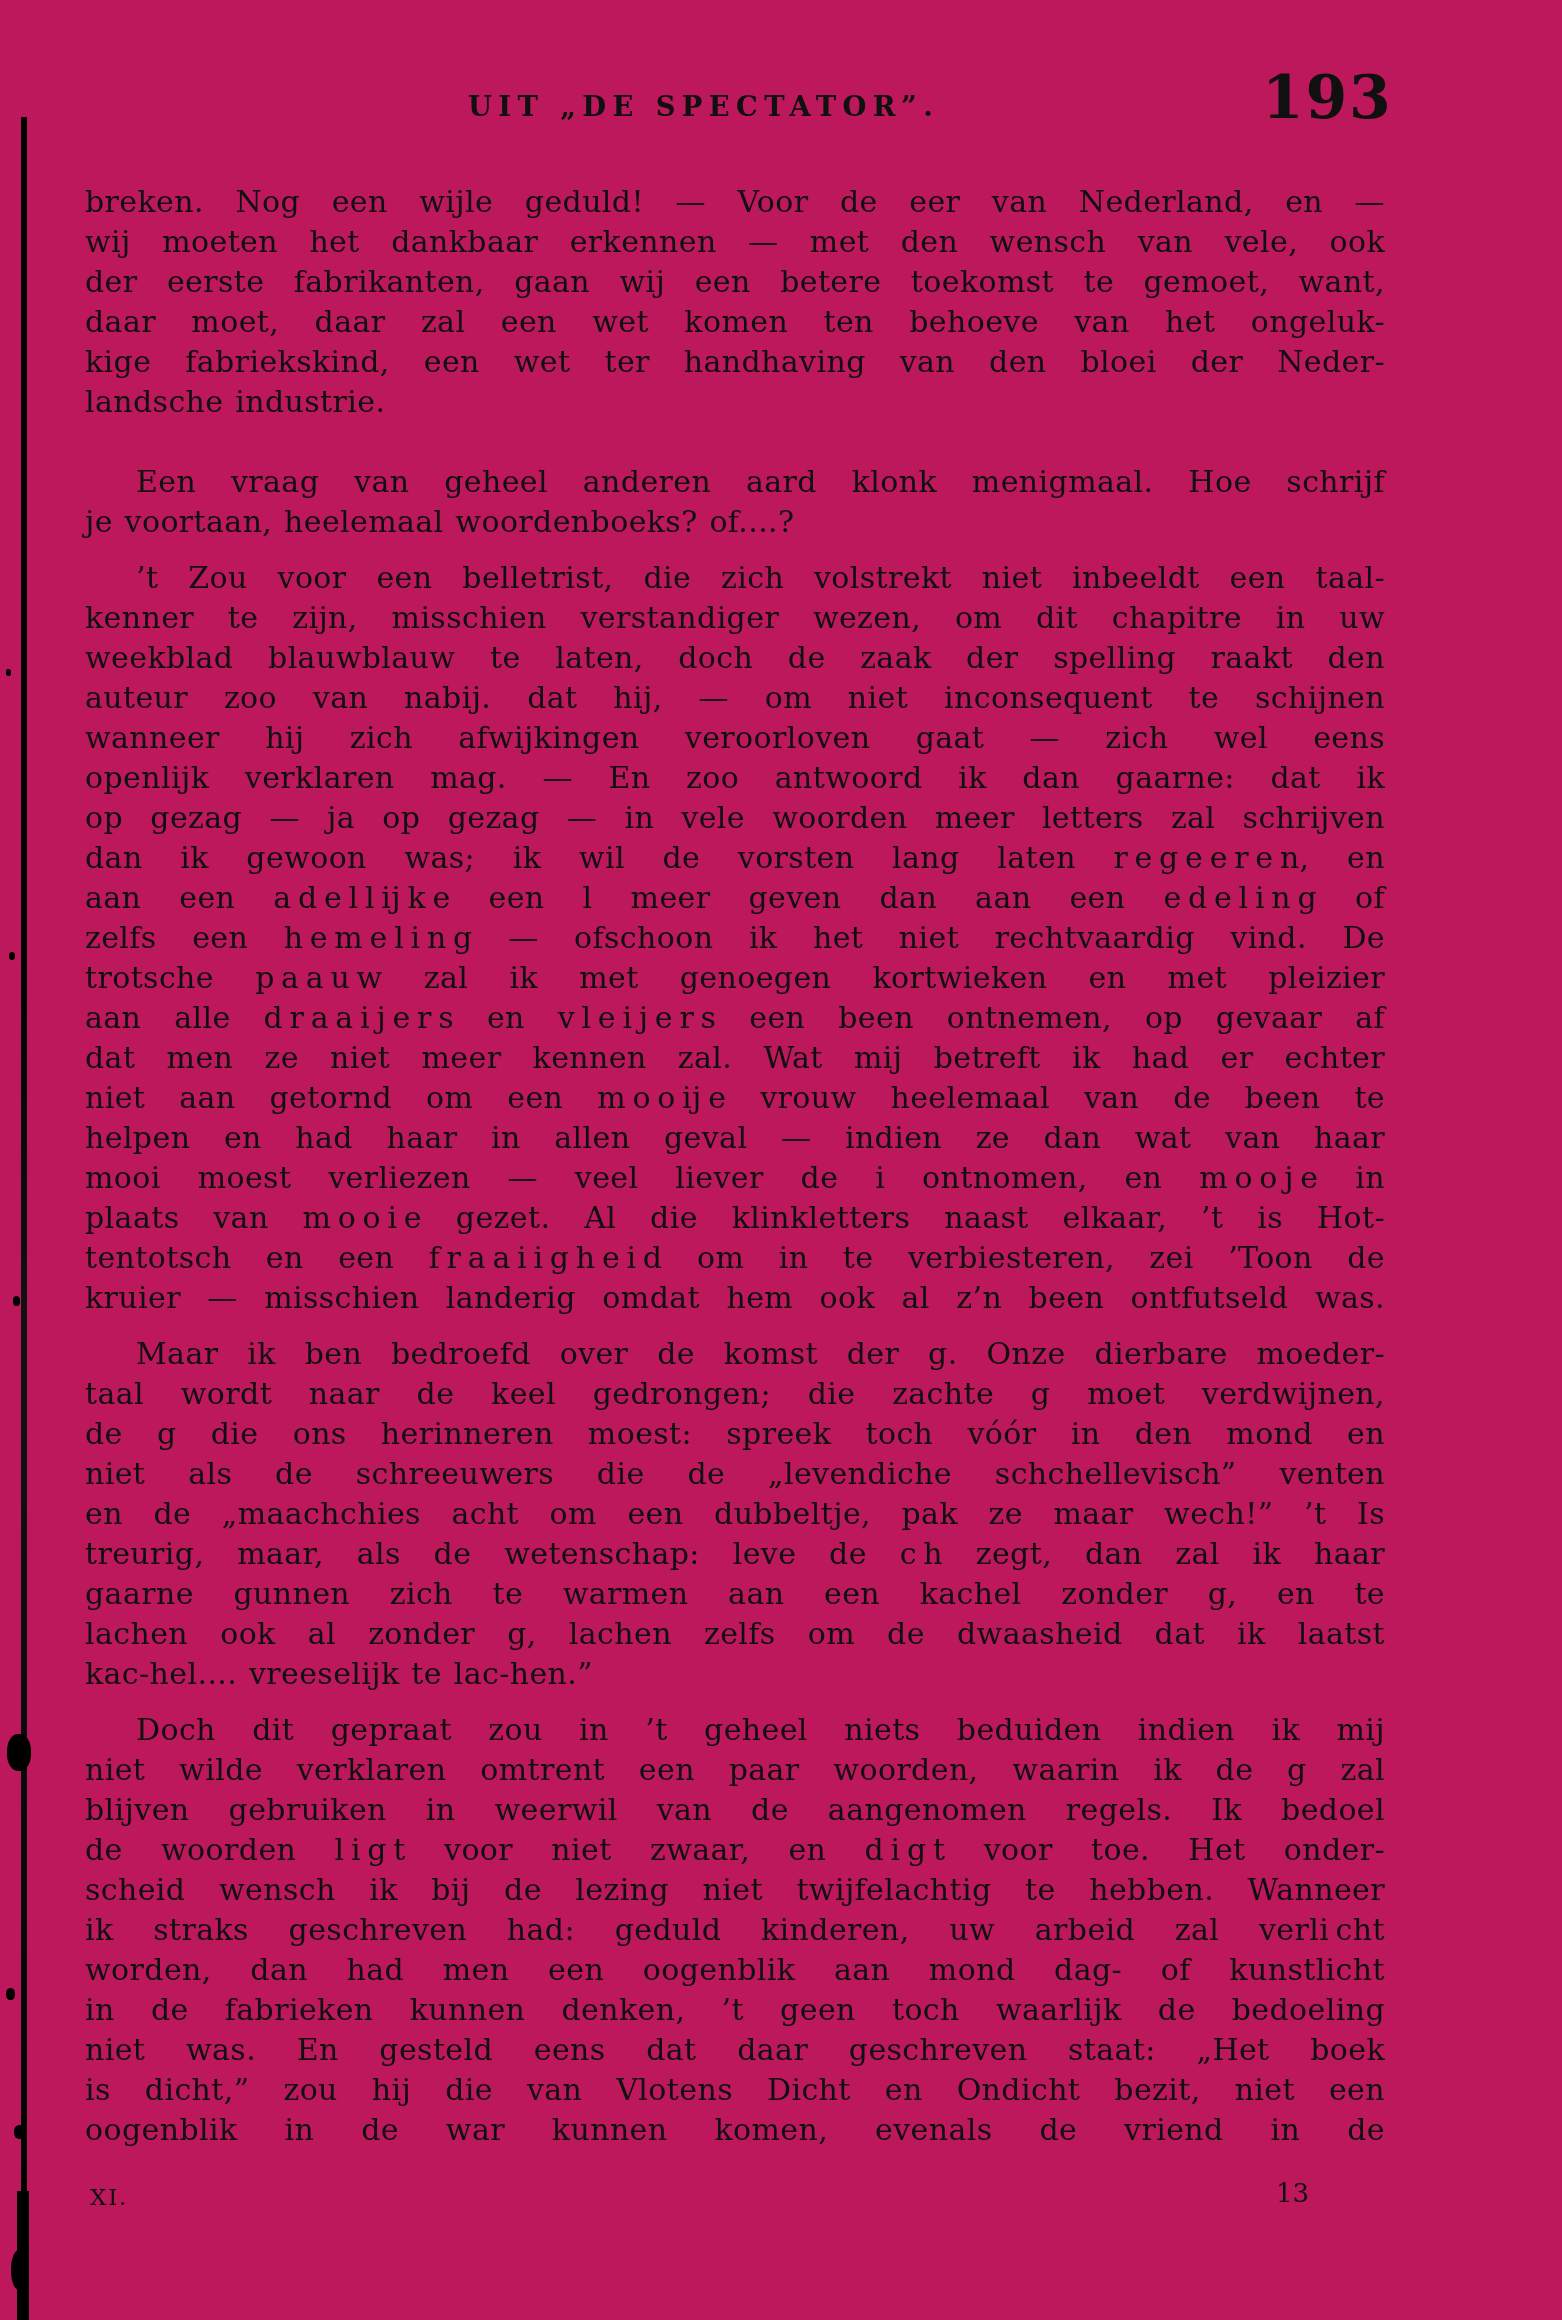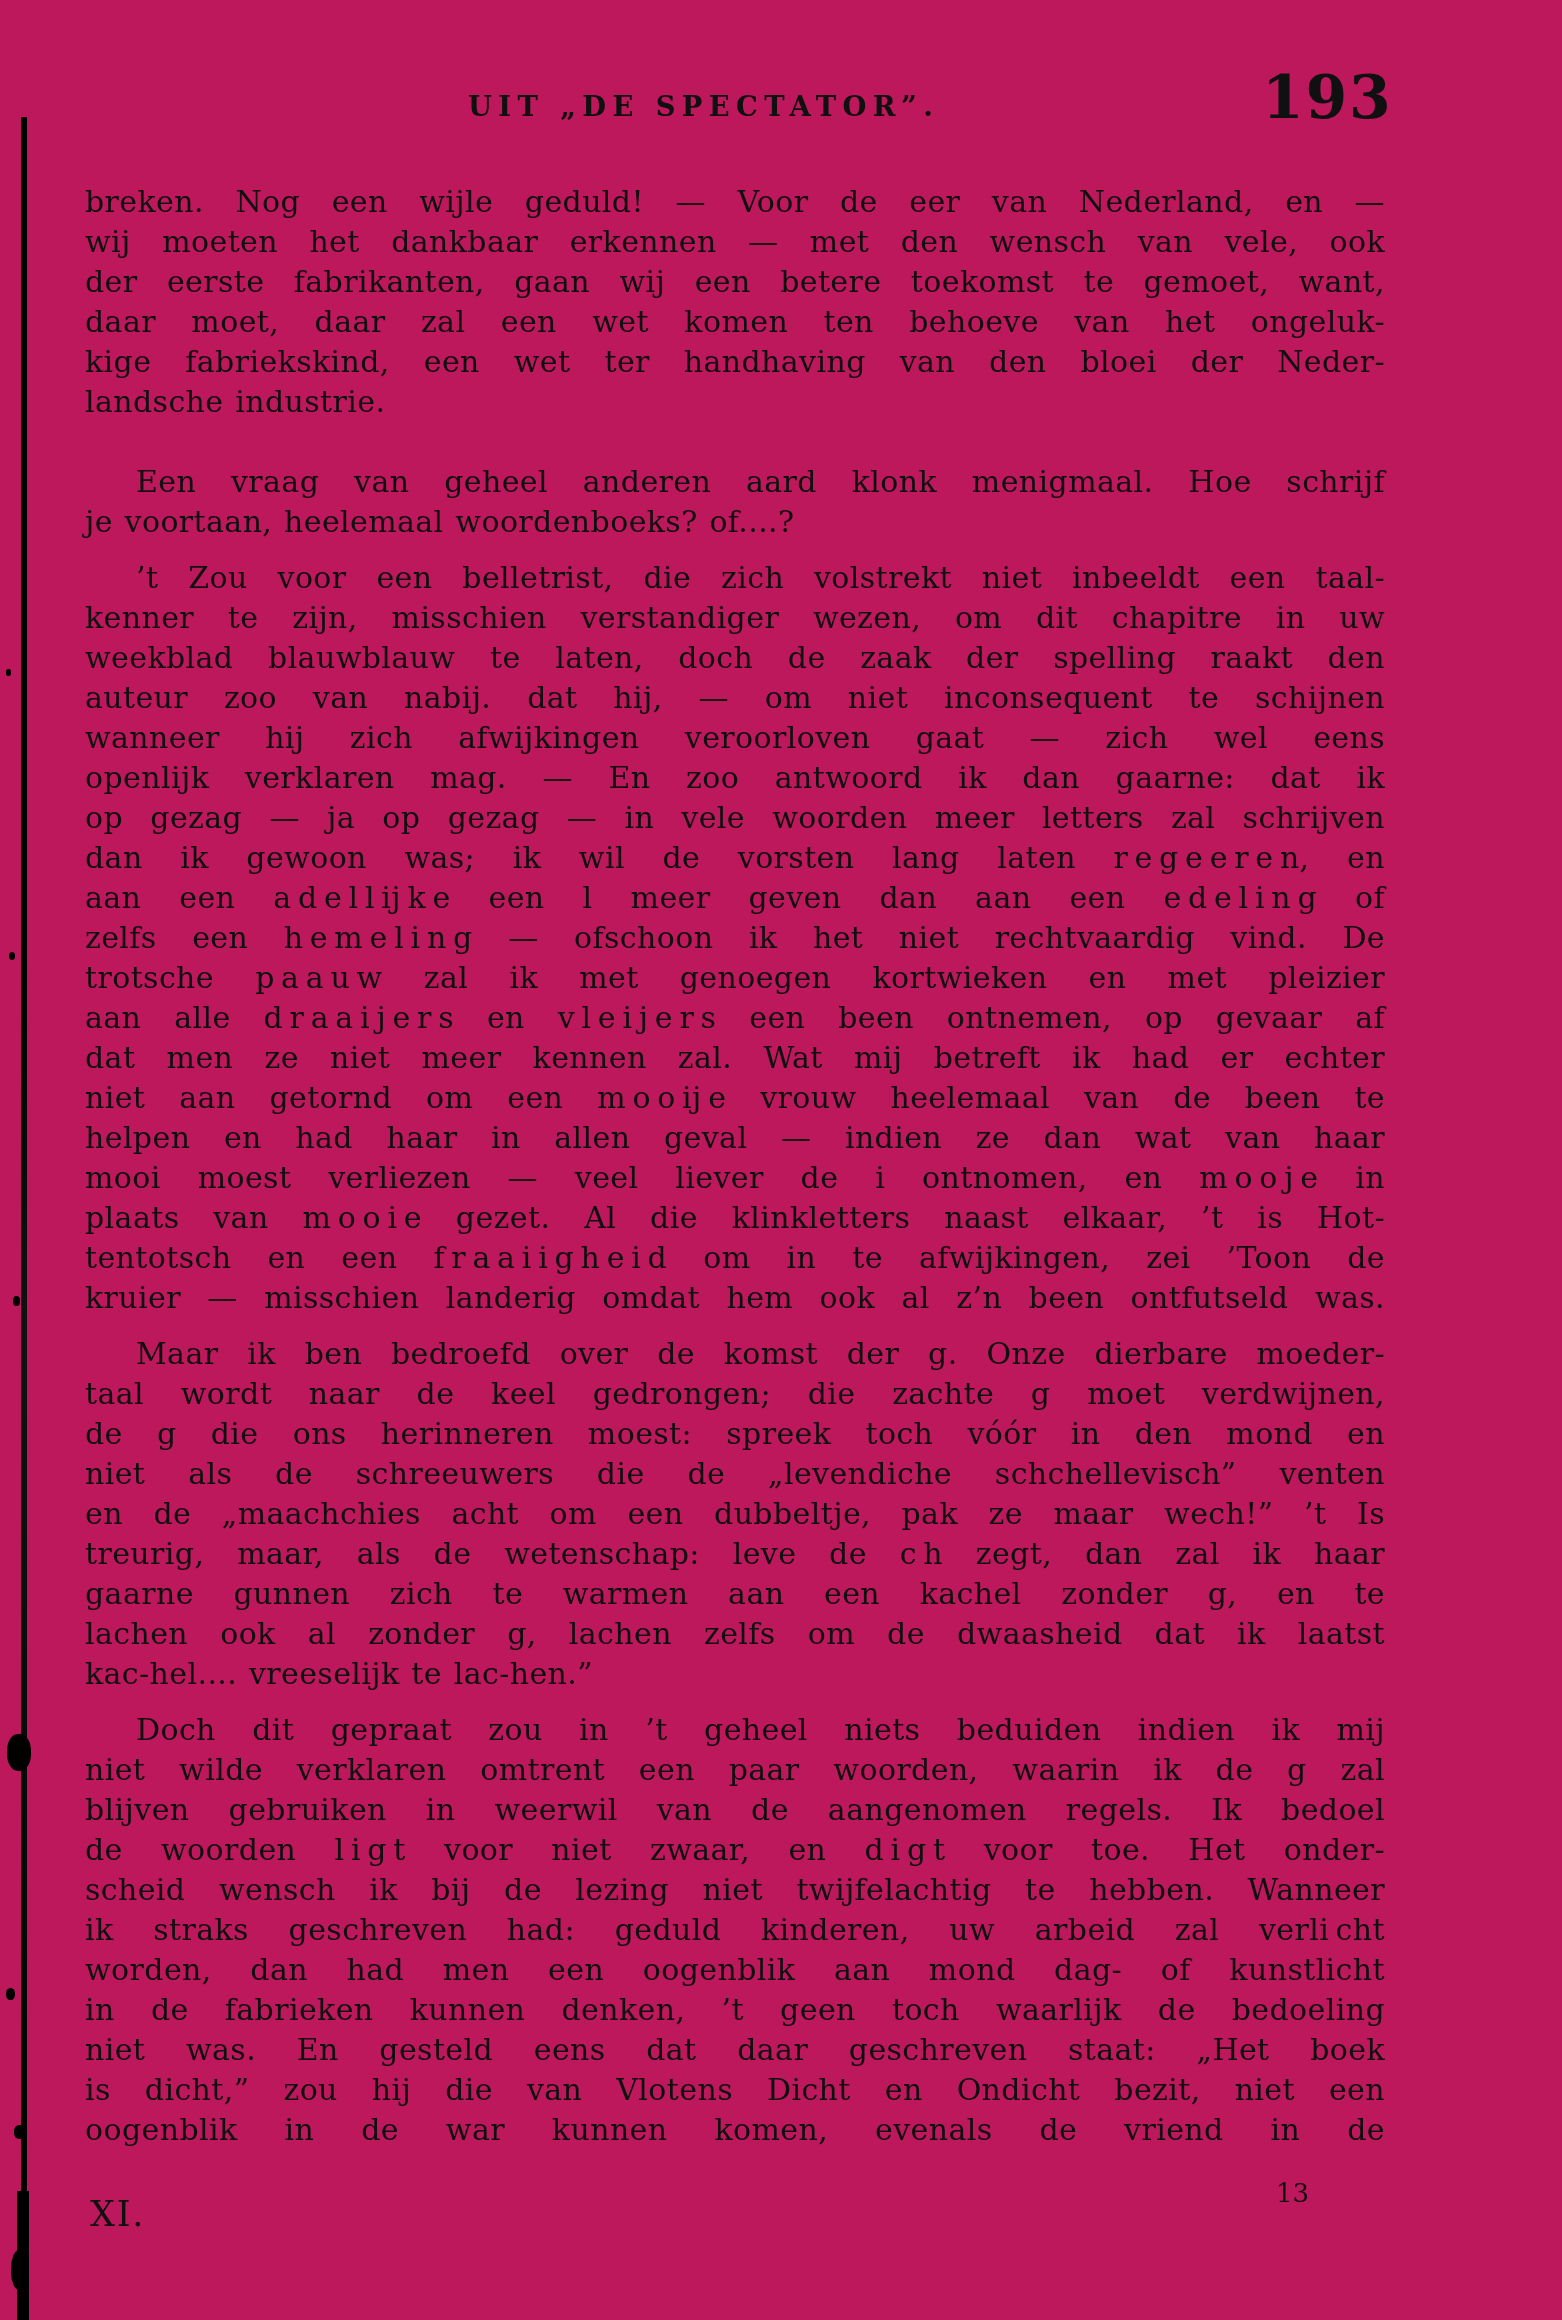--- a/index.html
+++ b/index.html
@@ -32,21 +32,21 @@
   .line{
     text-align:justify;
     text-align-last:justify;
     letter-spacing:0.4px;
     word-spacing:1.8px;
   }
   .line.lastline{text-align-last:left;}
   .line.indent{text-indent:51px;}
   .page-footer-volume{
     position:absolute;left:90px;top:2184px;
-    font-size:35px;letter-spacing:1.8px;margin-top:10px;
+    font-size:23px;letter-spacing:1.8px;
   }
   .page-footer-number{
     position:absolute;left:1276px;top:2178px;
     font-size:26px;
   }
   
   .scan-line{
     position:absolute;left:21px;top:117px;width:5.5px;height:2204px;
     background:linear-gradient(to bottom,#000 0%,#000 38%,#111 55%,#000 100%);
   }
@@ -104,21 +104,21 @@
         <div class="line">dan ik gewoon was; ik wil de vorsten lang laten r e g e e r e n, en</div>
         <div class="line">aan een a d e l l ij k e een l meer geven dan aan een e d e l i n g of</div>
         <div class="line">zelfs een h e m e l i n g — ofschoon ik het niet rechtvaardig vind. De</div>
         <div class="line">trotsche p a a u w zal ik met genoegen kortwieken en met pleizier</div>
         <div class="line">aan alle d r a a i j e r s en v l e i j e r s een been ontnemen, op gevaar af</div>
         <div class="line">dat men ze niet meer kennen zal. Wat mij betreft ik had er echter</div>
         <div class="line">niet aan getornd om een m o o ij e vrouw heelemaal van de been te</div>
         <div class="line">helpen en had haar in allen geval — indien ze dan wat van haar</div>
         <div class="line">mooi moest verliezen — veel liever de i ontnomen, en m o o j e in</div>
         <div class="line">plaats van m o o i e gezet. Al die klinkletters naast elkaar, ’t is Hot-</div>
-        <div class="line">tentotsch en een f r a a i i g h e i d om in te afwijkingen, zei ’Toon de</div>
+        <div class="line">tentotsch en een f r a a i i g h e i d om in te verbiesteren, zei ’Toon de</div>
         <div class="line">kruier — misschien landerig omdat hem ook al z’n been ontfutseld was.</div>
       </div>
     <div class="para">
         <div class="line indent">Maar ik ben bedroefd over de komst der g. Onze dierbare moeder-</div>
         <div class="line">taal wordt naar de keel gedrongen; die zachte g moet verdwijnen,</div>
         <div class="line">de g die ons herinneren moest: spreek toch vóór in den mond en</div>
         <div class="line">niet als de schreeuwers die de „levendiche schchellevisch” venten</div>
         <div class="line">en de „maachchies acht om een dubbeltje, pak ze maar wech!” ’t Is</div>
         <div class="line">treurig, maar, als de wetenschap: leve de c h zegt, dan zal ik haar</div>
         <div class="line">gaarne gunnen zich te warmen aan een kachel zonder g, en te</div>

